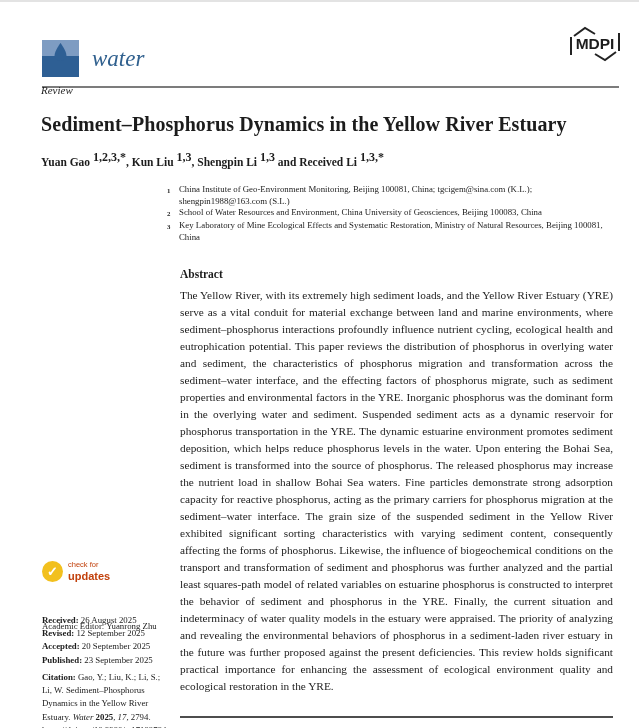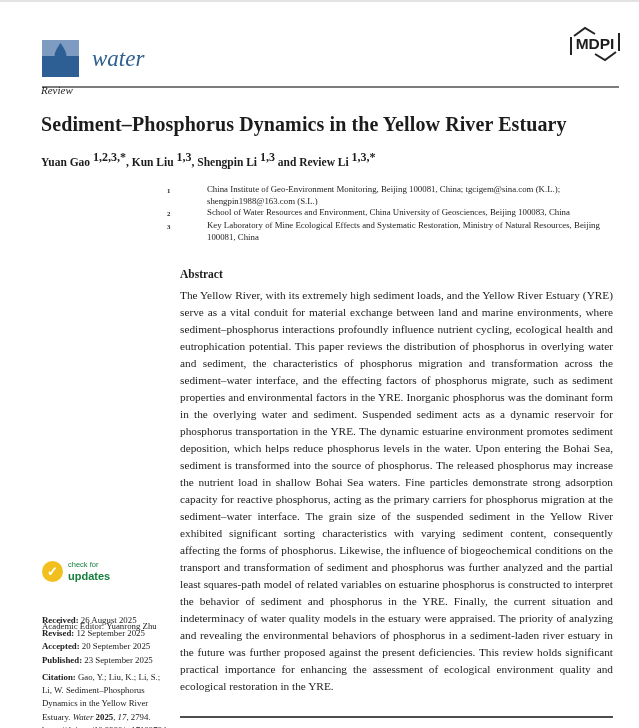--- a/index.html
+++ b/index.html
@@ -27,21 +27,21 @@
   .article-type { position:absolute; left:41px; top:84px; font-size:11px; font-style:italic; }
   .article-title {
     position:absolute; left:41px; top:113px; width:575px;
     font-size:20px; font-weight:bold; letter-spacing:0.1px;
   }
   .authors { position:absolute; left:41px; top:150px; width:575px; font-size:11.5px; font-weight:bold; }
   .authors sup { font-size:12px; font-weight:bold;text-align:right; }
 
   
   .affiliations { position:absolute; left:167px; top:184px; width:452px; font-size:8.8px; line-height:11.7px; }
-  .aff-row { display:flex;gap:28px; }
+  .aff-row { display:flex; }
   .aff-marker { width:12px; flex-shrink:0; font-size:6.8px; font-weight:bold; padding-top:1px; text-align:left; }
   .aff-text { flex:1; }
 
   .abstract-heading { position:absolute; left:180px; top:268px; font-size:11.5px; font-weight:bold; }
   .abstract-body {
     position:absolute; left:180px; top:287px; width:433px;
     font-size:11.3px; line-height:17px; text-align:justify;
   }
   .keywords {
     position:absolute; left:180px; top:683px; width:433px;
@@ -50,21 +50,21 @@
   .keywords .kw-label { font-weight:bold; }
   .bottom-rule { position:absolute; left:180px; top:716px; width:433px; height:2px; background:#4d4d4d; }
 
   
   .badge { position:absolute; left:42px; top:561px; display:flex; align-items:center; gap:5px; cursor:pointer; }
   .badge-circle {
     width:21px; height:21px; border-radius:50%; background:#f2c01e; color:#ffffff;
     display:flex; align-items:center; justify-content:center;
     font-family:"Liberation Sans", sans-serif; font-weight:bold; font-size:13px;
   }
-  .badge-text { font-family:"Liberation Sans", sans-serif; line-height:1.1; color:#15803d; }
+  .badge-text { font-family:"Liberation Sans", sans-serif; line-height:1.1; color:#c2410c; }
   .badge-text .l1 { font-size:7.5px; display:block; }
   .badge-text .l2 { font-size:11px; font-weight:bold; display:block; }
 
   .academic-editor { position:absolute; left:42px; top:620px; width:130px; font-size:8.8px; line-height:12px; }
   .dates { position:absolute; left:42px; top:614px; width:130px; font-size:8.8px; line-height:13.2px; }
   .date-label { font-weight:bold; }
   .citation { position:absolute; left:42px; top:671px; width:127px; font-size:8.8px; line-height:13.2px; }
   .citation .cit-label { font-weight:bold; }
   .citation .it { font-style:italic; }
   .citation .bd { font-weight:bold; }
@@ -94,21 +94,21 @@
       <text x="27" y="24" text-anchor="middle" font-family="Liberation Sans, sans-serif" font-weight="bold" font-size="15.5" fill="#1d1d1d">MDPI</text>
     </svg>
   </div>
 
   <div class="header-rule"></div>
 
   <div class="article-type">Review</div>
   <h1 class="article-title">Sediment–Phosphorus Dynamics in the Yellow River Estuary</h1>
 
   <div class="authors">
-    <span><span></span><span>Yuan Gao</span> <sup>1,2,3,*</sup><span>,</span></span><span><span> </span><span>Kun Liu</span> <sup>1,3</sup><span>,</span></span><span><span> </span><span>Shengpin Li</span> <sup>1,3</sup><span></span></span><span><span> and </span><span>Review Li</span> <sup>1,3,*</sup><span></span></span>
+    <span><span></span><span>Yuan Gao</span> <sup>1,2,3,*</sup><span>,</span></span><span><span> </span><span>Kun Liu</span> <sup>1,3</sup><span>,</span></span><span><span> </span><span>Shengpin Li</span> <sup>1,3</sup><span></span></span><span><span> and </span><span>Received Li</span> <sup>1,3,*</sup><span></span></span>
   </div>
 
   <div class="affiliations">
     <div class="aff-row">
       <span class="aff-marker">1</span>
       <span class="aff-text">China Institute of Geo-Environment Monitoring, Beijing 100081, China; tgcigem@sina.com (K.L.); shengpin1988@163.com (S.L.)</span>
     </div>
     <div class="aff-row">
       <span class="aff-marker">2</span>
       <span class="aff-text">School of Water Resources and Environment, China University of Geosciences, Beijing 100083, China</span>

